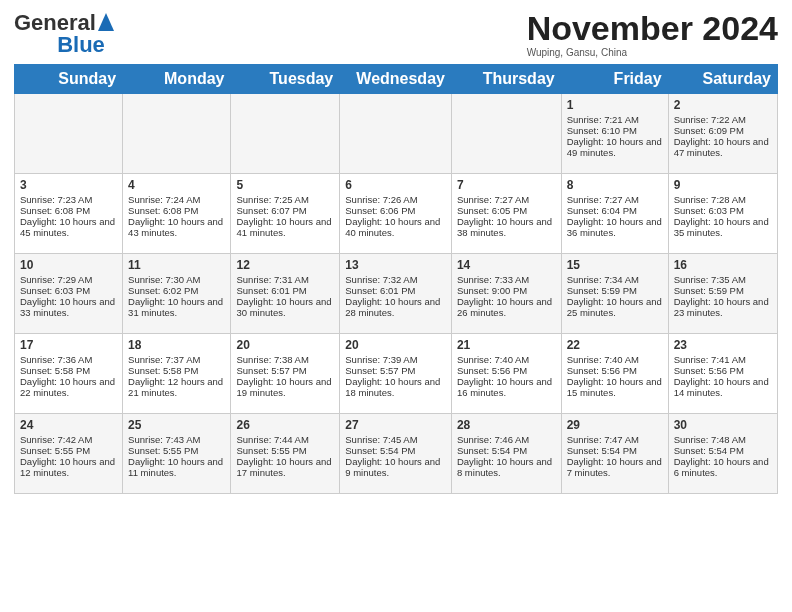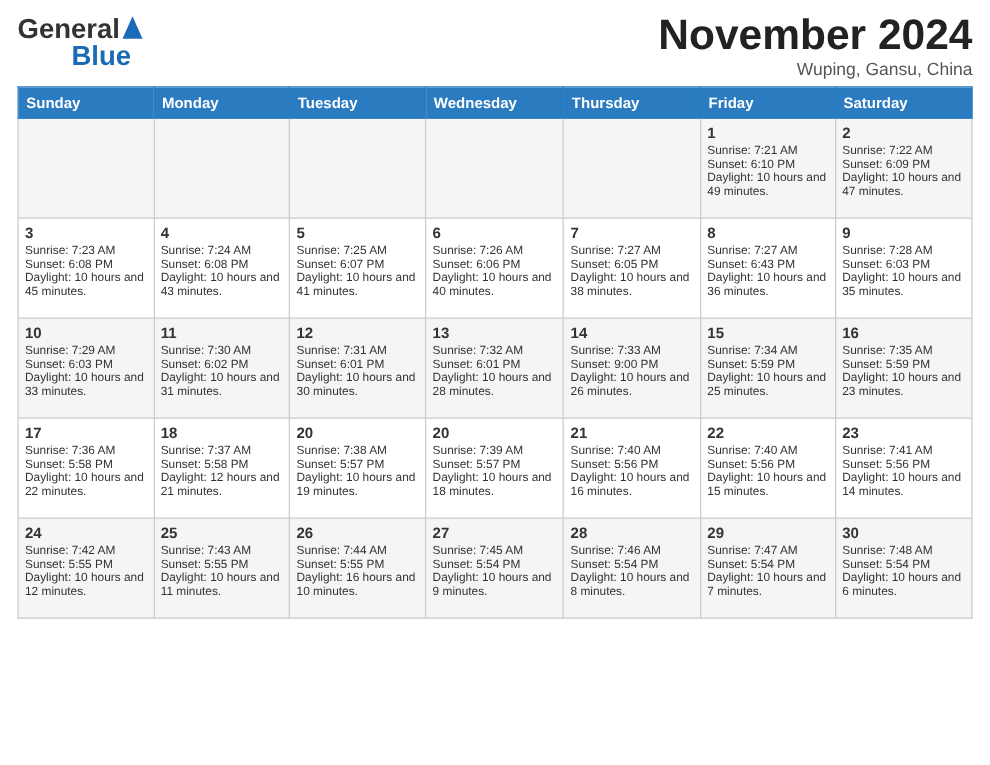--- a/index.html
+++ b/index.html
@@ -22,44 +22,44 @@
     .logo {
       display: flex;
       flex-direction: column;
       align-items: center;
     }
     .logo-row {
       display: flex;
       align-items: center;
     }
     .title-block {
-      text-align: right;
+      text-align: left;
     }
     .month-title {
       font-size: 34px;
       font-weight: bold;
       color: #222;
       line-height: 1.1;
     }
     .location {
-      font-size: 14px;
+      font-size: 10px;
       color: #555;
     }
     .calendar {
       width: 100%;
       border-collapse: collapse;
       border: 1px solid #ccc;
     }
     .calendar th {
       background-color: #2a7bbf;
       color: #fff;
-      font-size: 12px;
+      font-size: 16px;
       font-weight: bold;
       padding: 5px 6px;
-      text-align: left;
+      text-align: right;
       border: 1px solid #2a7bbf;
     }
     .calendar td {
       width: 113px;
       vertical-align: top;
       padding: 4px 5px;
       font-size: 9.5px;
       color: #333;
       border: 1px solid #ccc;
       height: 80px;
@@ -159,21 +159,21 @@
           </td>
           <td>
             <span class="day-num">7</span>
             <div>Sunrise: 7:27 AM</div>
             <div>Sunset: 6:05 PM</div>
             <div>Daylight: 10 hours and 38 minutes.</div>
           </td>
           <td>
             <span class="day-num">8</span>
             <div>Sunrise: 7:27 AM</div>
-            <div>Sunset: 6:43 PM</div>
+            <div>Sunset: 6:04 PM</div>
             <div>Daylight: 10 hours and 36 minutes.</div>
           </td>
           <td>
             <span class="day-num">9</span>
             <div>Sunrise: 7:28 AM</div>
             <div>Sunset: 6:03 PM</div>
             <div>Daylight: 10 hours and 35 minutes.</div>
           </td>
         </tr>
         <tr>
@@ -274,21 +274,21 @@
           <td>
             <span class="day-num">25</span>
             <div>Sunrise: 7:43 AM</div>
             <div>Sunset: 5:55 PM</div>
             <div>Daylight: 10 hours and 11 minutes.</div>
           </td>
           <td>
             <span class="day-num">26</span>
             <div>Sunrise: 7:44 AM</div>
             <div>Sunset: 5:55 PM</div>
-            <div>Daylight: 16 hours and 10 minutes.</div>
+            <div>Daylight: 10 hours and 17 minutes.</div>
           </td>
           <td>
             <span class="day-num">27</span>
             <div>Sunrise: 7:45 AM</div>
             <div>Sunset: 5:54 PM</div>
             <div>Daylight: 10 hours and 9 minutes.</div>
           </td>
           <td>
             <span class="day-num">28</span>
             <div>Sunrise: 7:46 AM</div>

